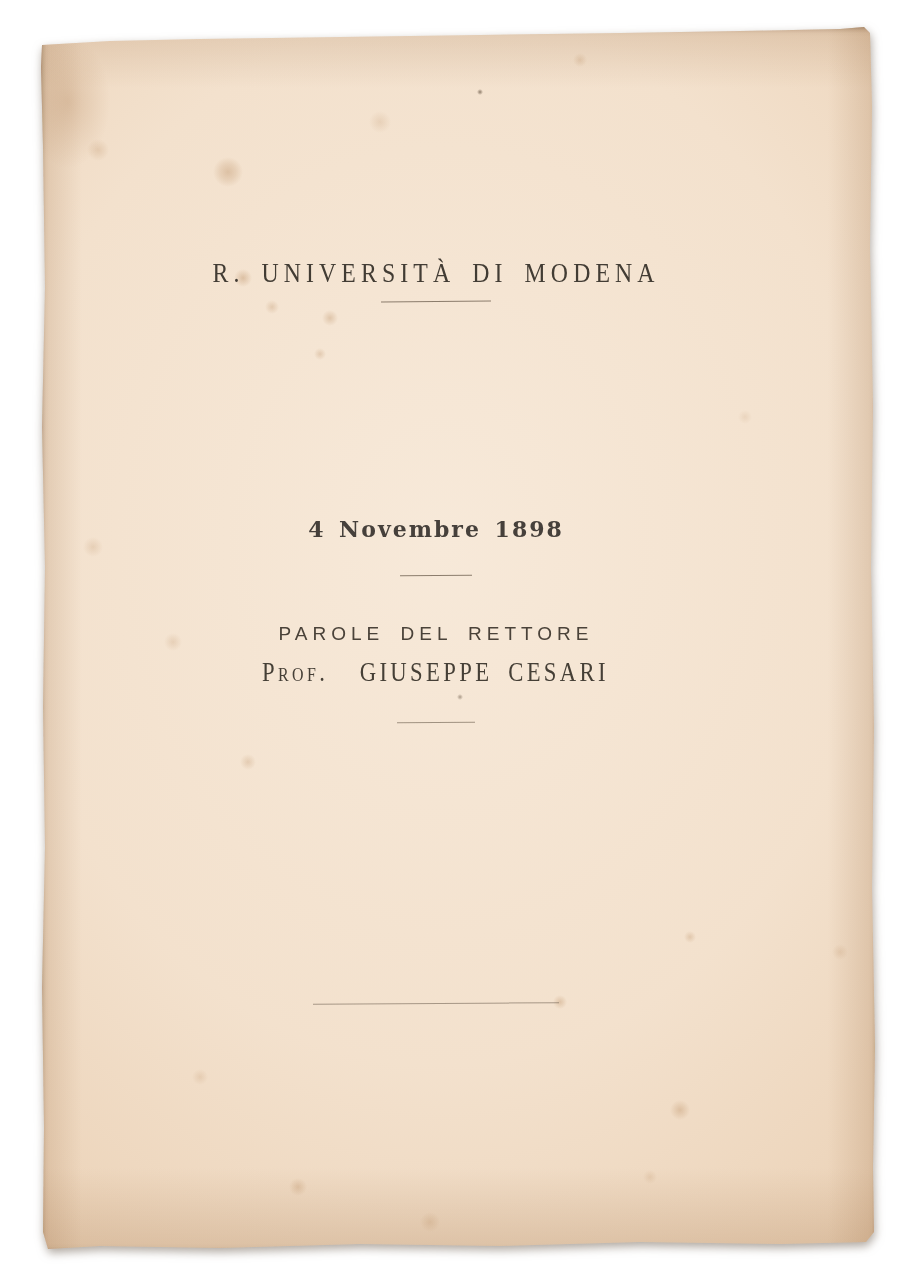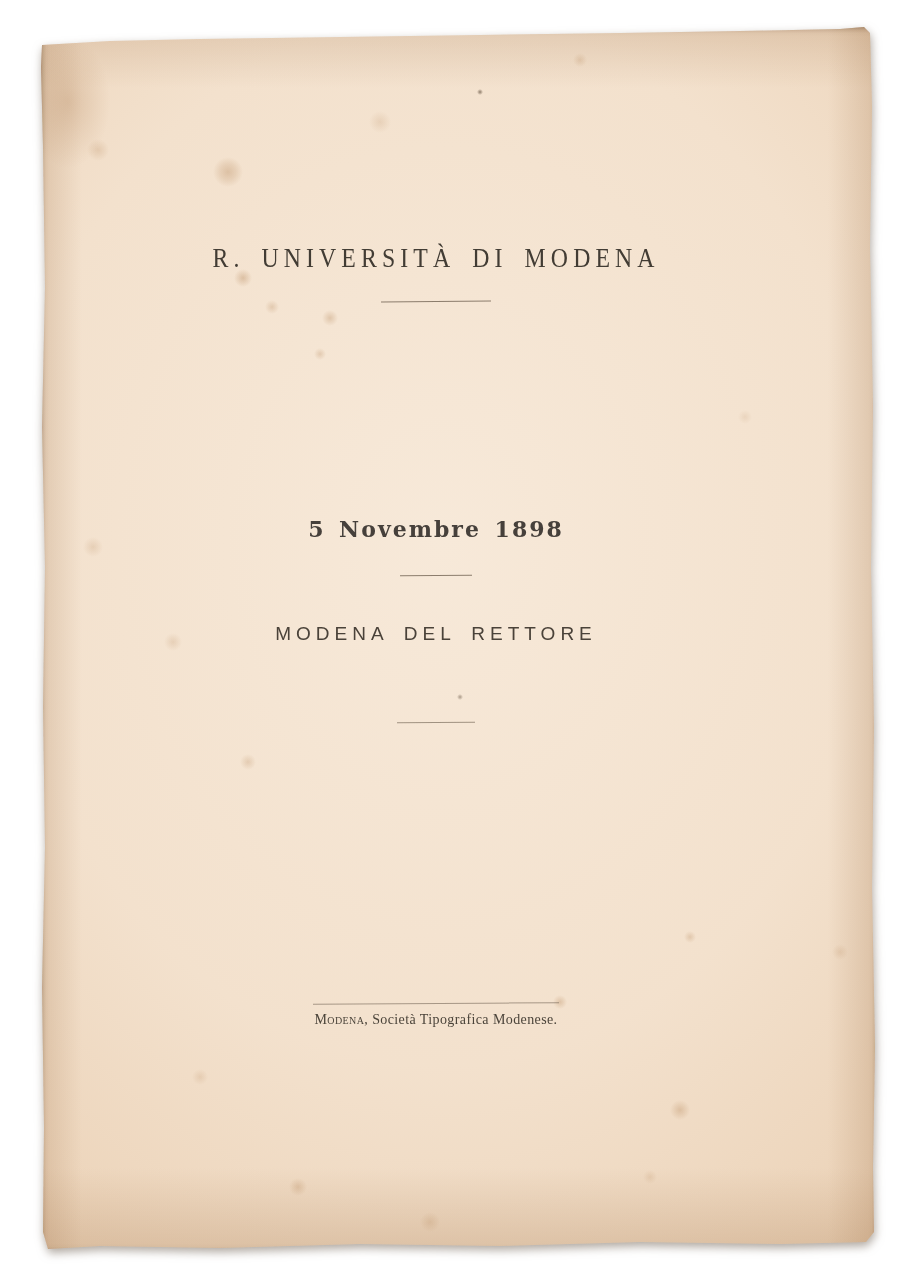--- a/index.html
+++ b/index.html
@@ -91,21 +91,21 @@
     width: 100%;
     text-align: center;
     white-space: nowrap;
   }
   .narrow {
     display: inline-block;
     transform: scale(var(--sx, 1), var(--sy, 1));
     transform-origin: 50% 0;
   }
   .institution {
-    top: 215px;
+    top: 230px;
     font-family: "Liberation Serif", serif;
     font-size: 28px;
     letter-spacing: 6px;
     word-spacing: 7px;
     color: #45" ;
     color: #453e35;
   }
   .series {
     top: 372px;
     font-family: "Liberation Serif", serif;
@@ -181,34 +181,34 @@
 
         <div class="tblock institution">
           <span class="narrow" style="--sx:0.85;">R. UNIVERSITÀ DI MODENA</span>
         </div>
 
         <div class="rule rule-top"></div>
 
 
 
         <div class="tblock date-line">
-          <span>5 Novembre 1898</span>
+          <span>4 Novembre 1898</span>
         </div>
 
         <div class="rule rule-middle"></div>
 
         <div class="tblock role-line">
-          <span>MODENA DEL RETTORE</span>
-        </div>
-
+          <span>PAROLE DEL RETTORE</span>
+        </div>
+
+        <div class="tblock author-line">
+          <span class="narrow" style="--sx:0.84;"><span class="author-prefix">Prof.</span>&nbsp;&nbsp;<span>GIUSEPPE CESARI</span></span>
+        </div>
 
         <div class="rule rule-author"></div>
 
         <div class="rule rule-imprint"></div>
 
-        <div class="tblock imprint-line">
-          <span class="smallcaps">Modena,</span>&nbsp;<span>Società Tipografica Modenese.</span>
-        </div>
 
       </div>
     </div>
   </div>
 </div>
 
 </body></html>

